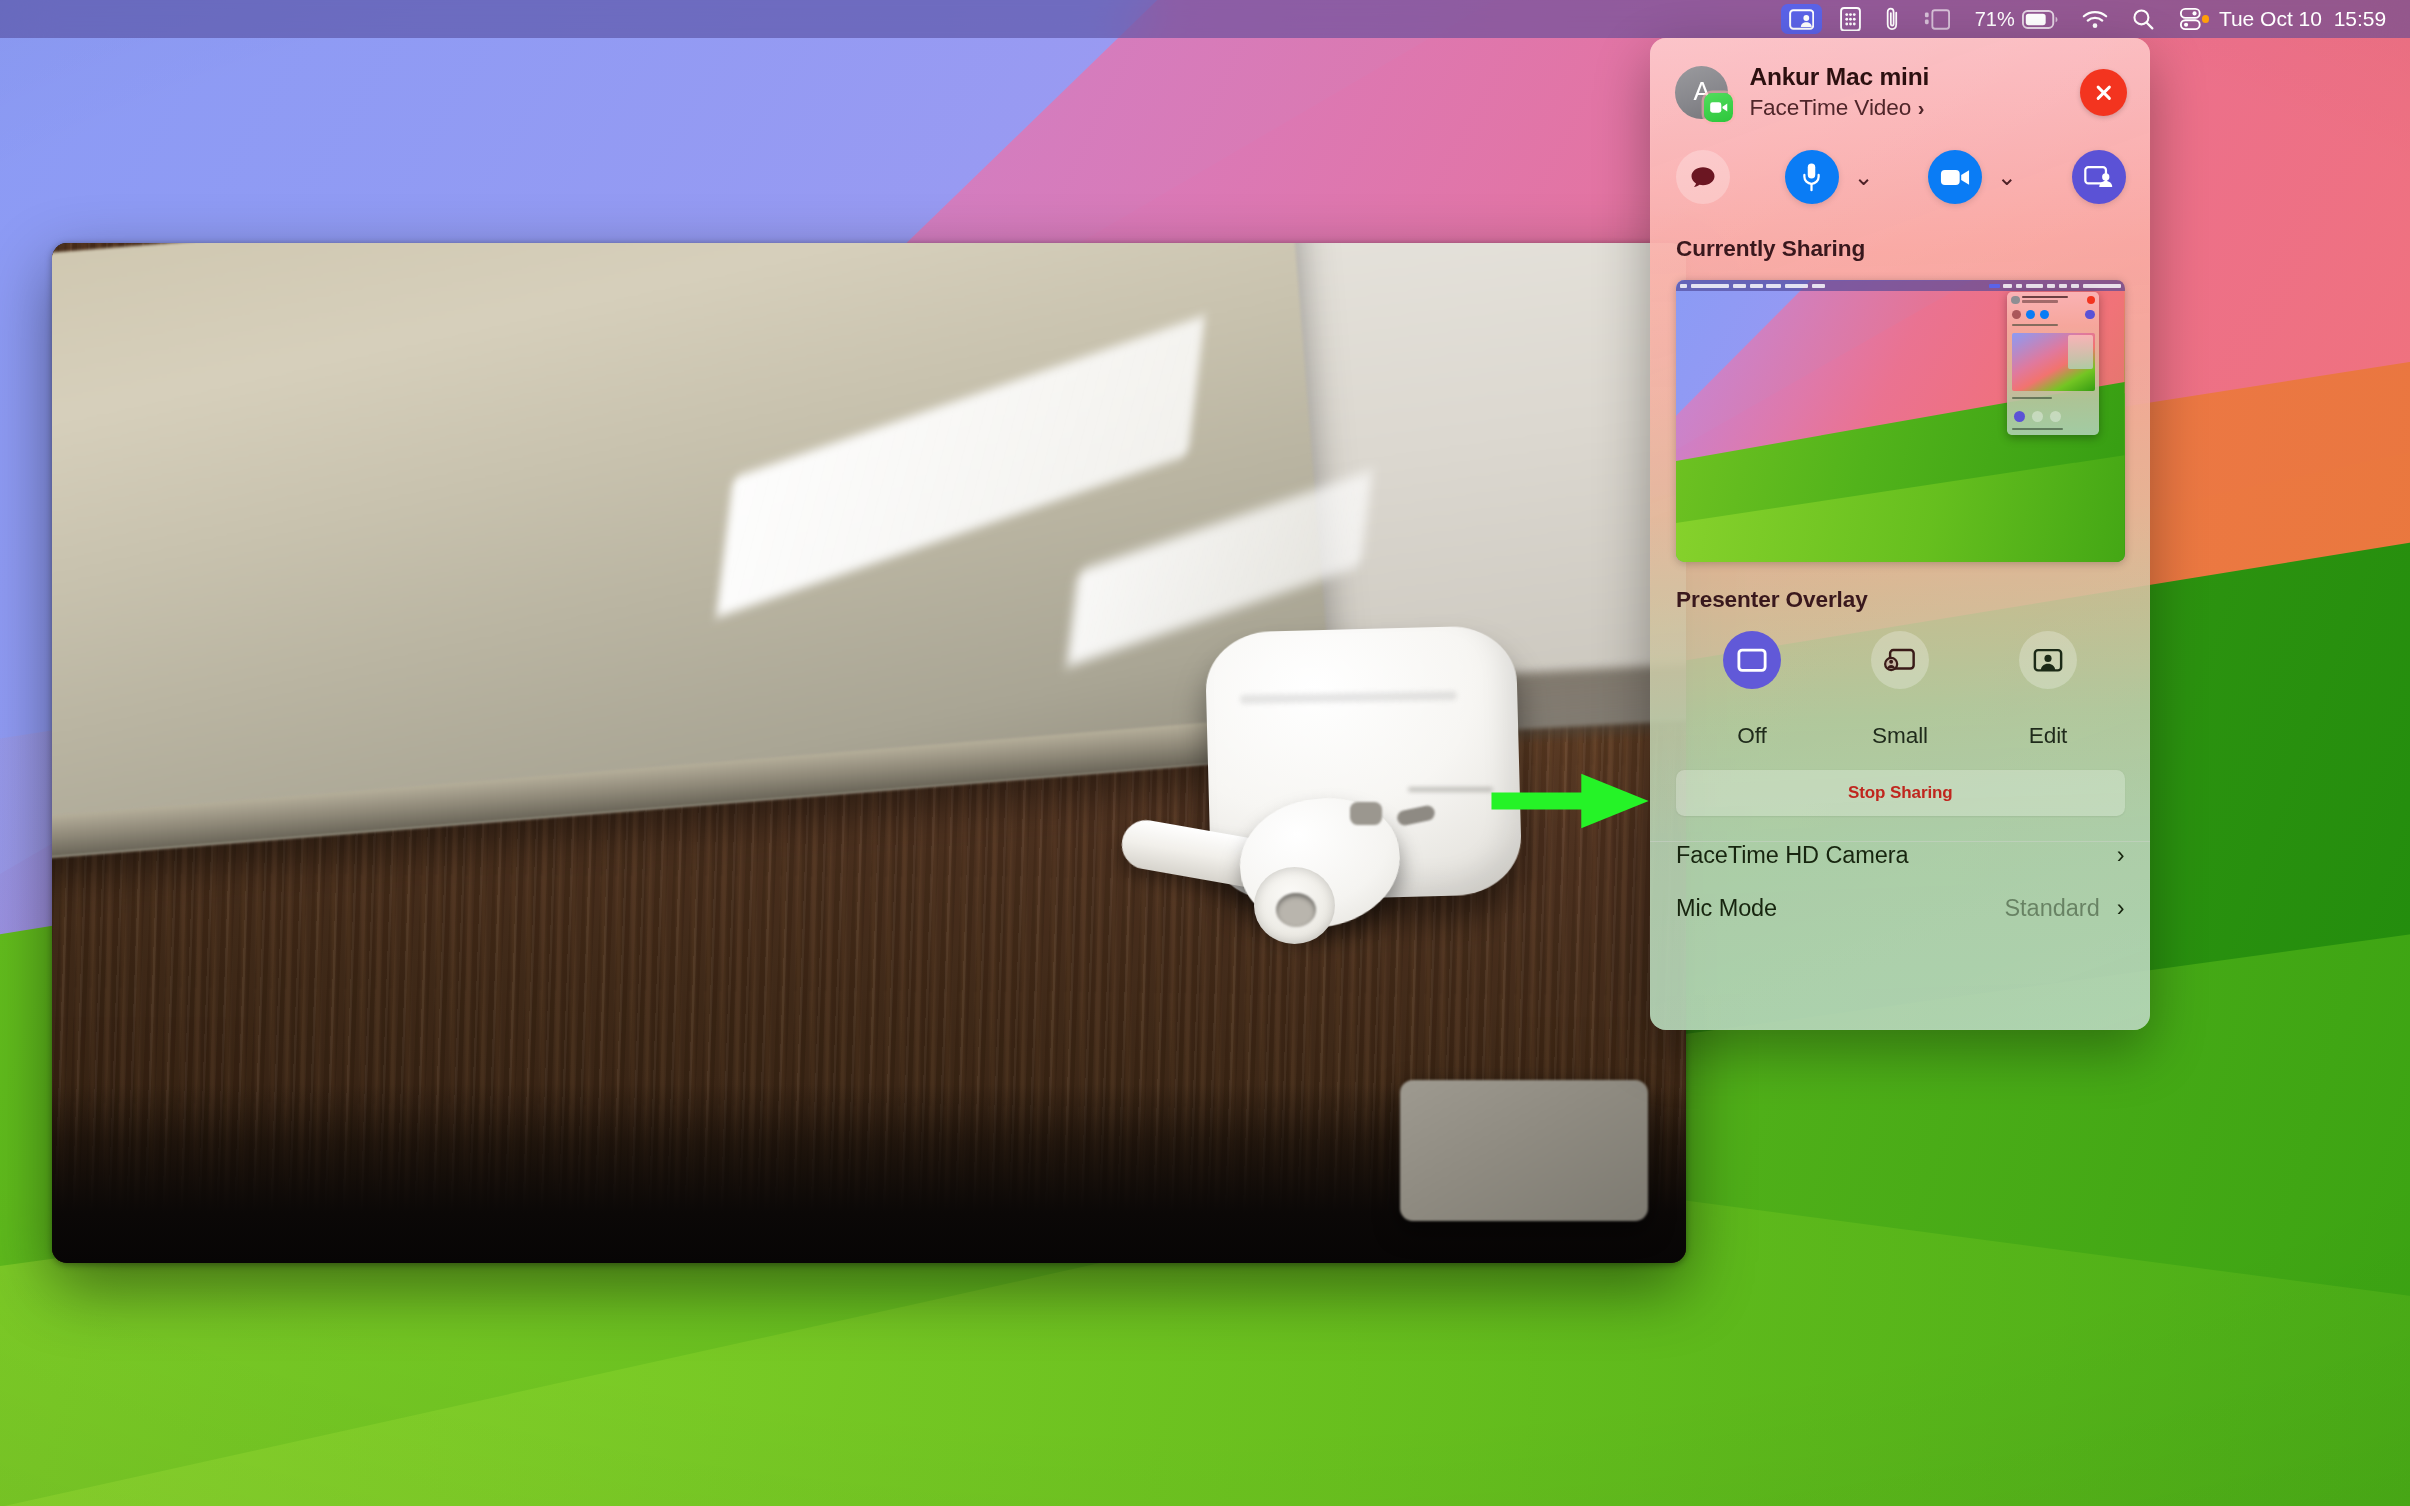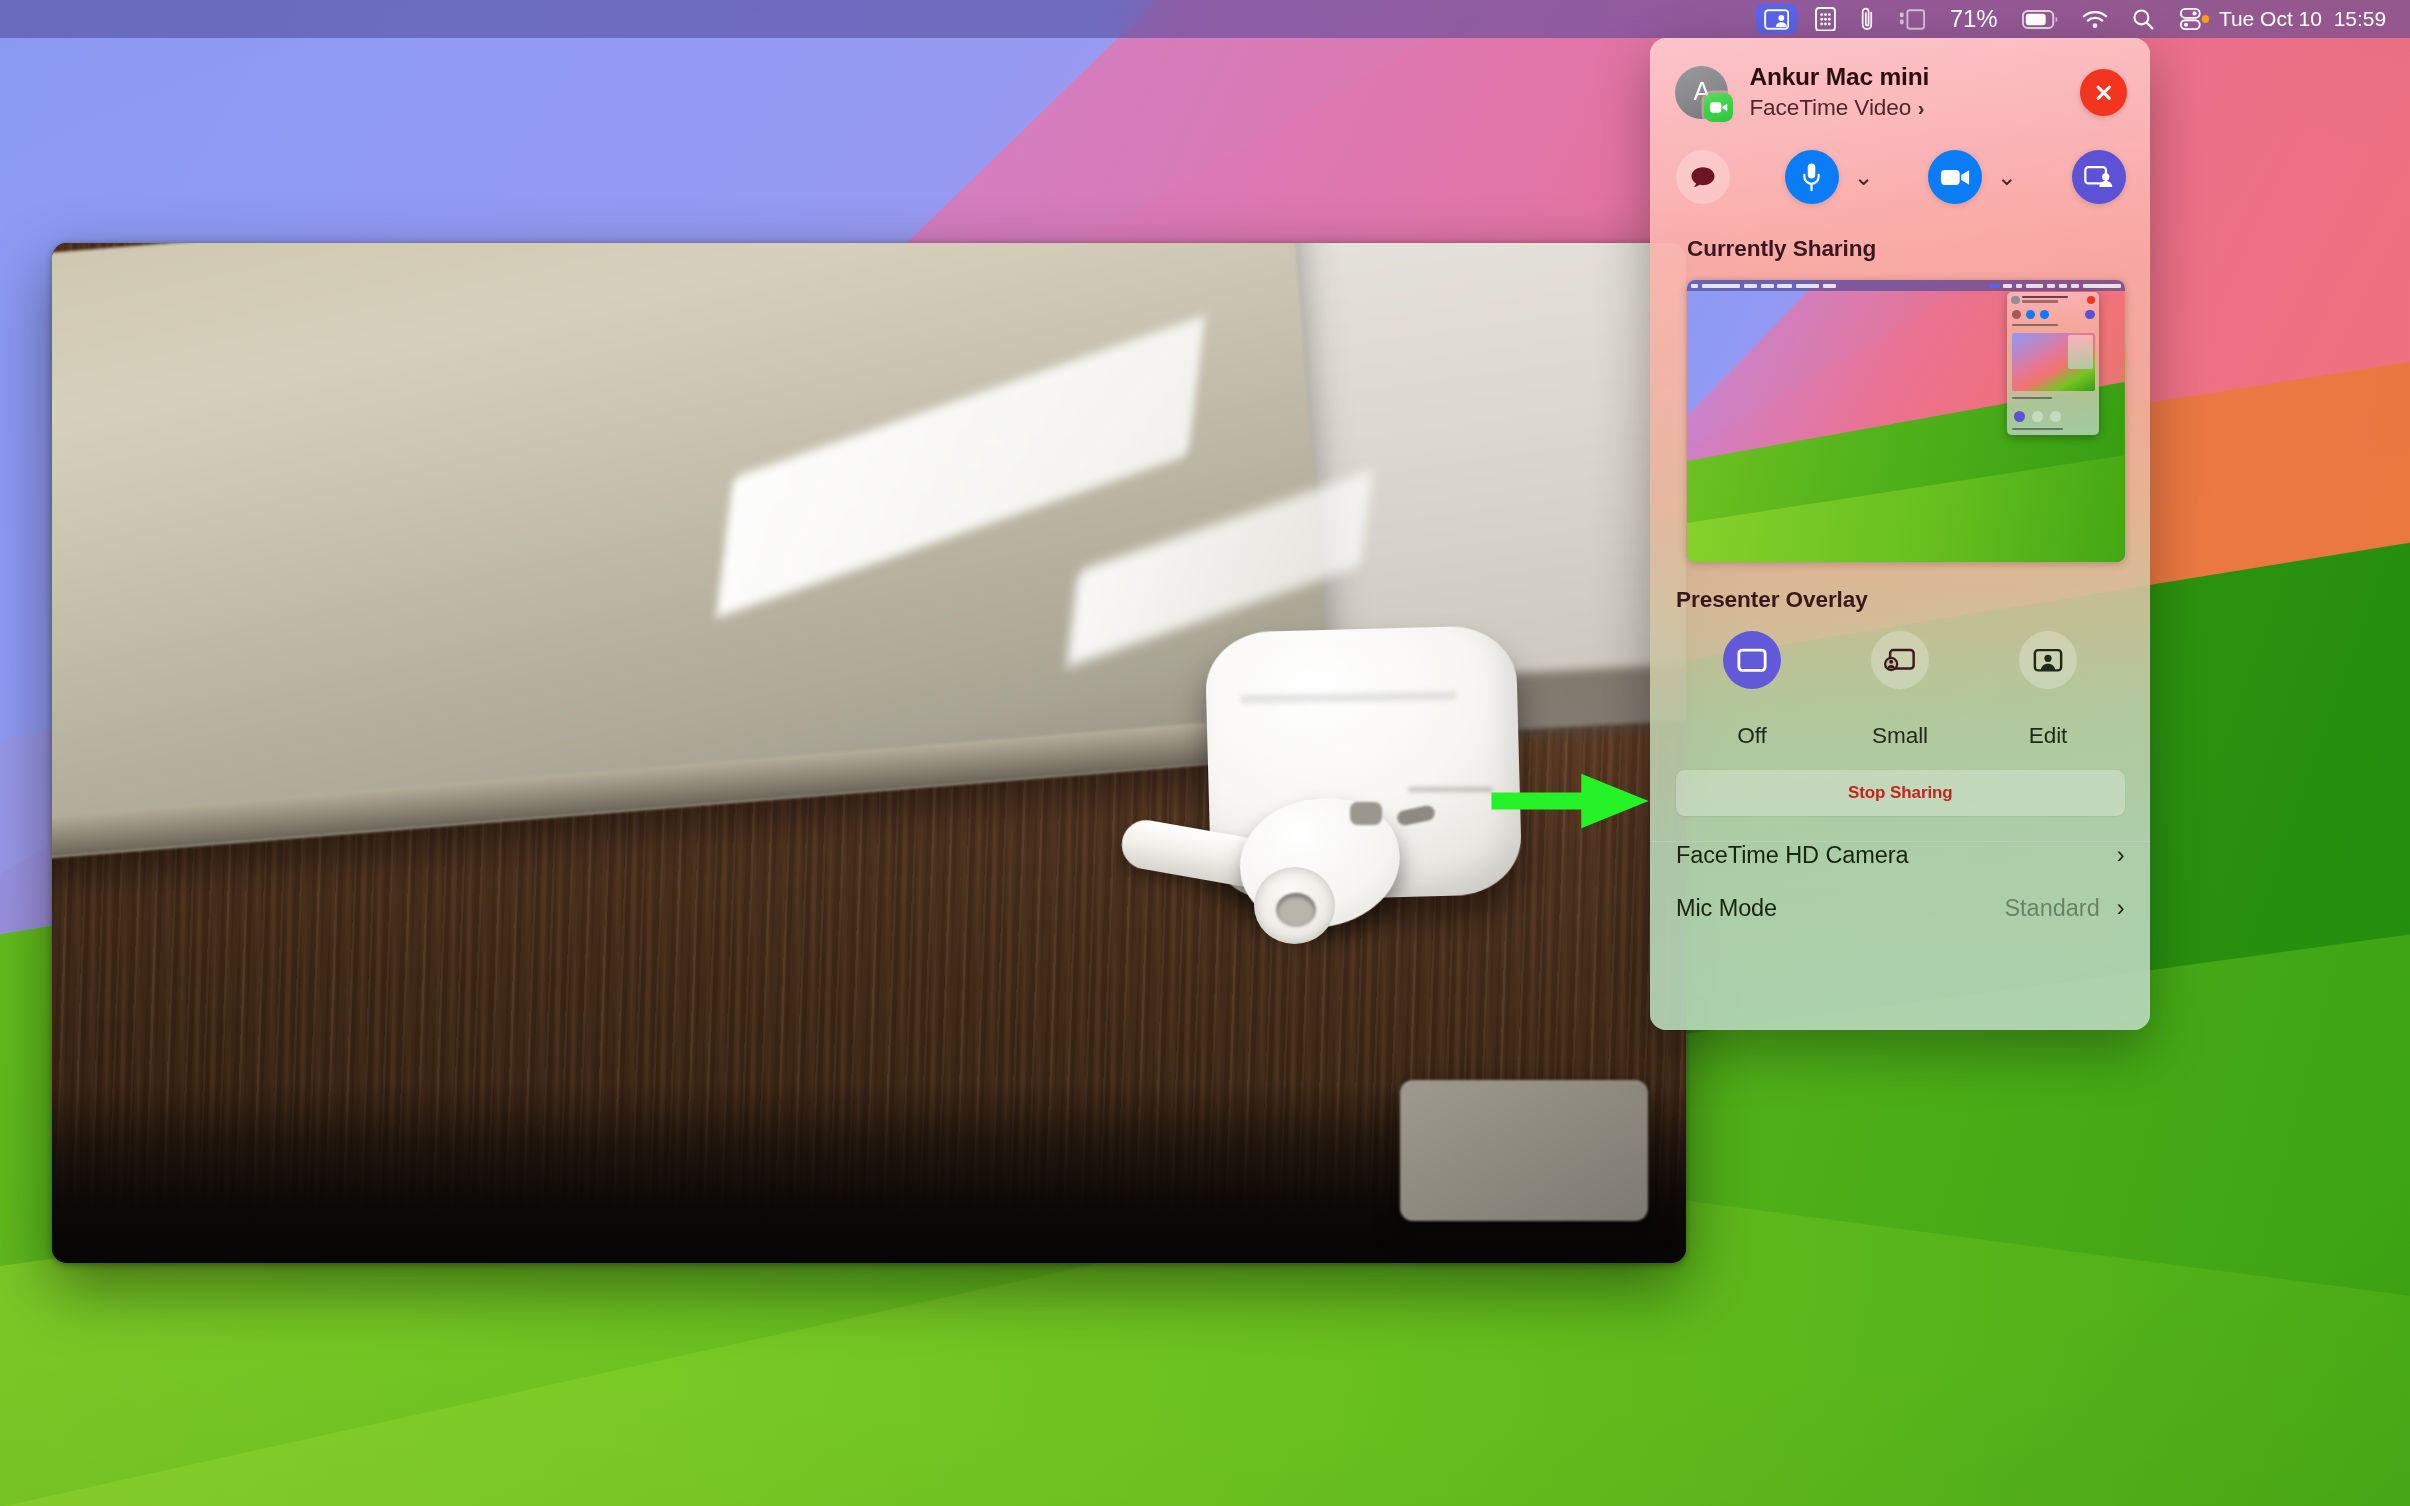--- a/index.html
+++ b/index.html
@@ -87,21 +87,21 @@
     margin-left:auto; display:flex; align-items:center; gap:0; padding-right:21px;
   }
   .mb-ritem {
     height:38px; display:flex; align-items:center; padding:0 12.2px;
     color:#fff;
   }
   .mb-sharebtn {
     background:#5b63e8; border-radius:6.6px; padding:3.8px 7.5px; margin:0 5.6px;
     display:flex; align-items:center; height:30px;
   }
-  .mb-batt { font-size:24px; letter-spacing:0; padding-right:24px; }
+  .mb-batt { font-size:20px; letter-spacing:0; padding-right:7px; }
   .mb-clock { font-size:21px; padding-left:7.5px; padding-right:3.8px; white-space:pre; }
   .mb-dot { width:7.5px;height:7.5px;border-radius:50%;background:#ff9f0a; margin-left:-3.8px; margin-right:1.9px; }
 
   
   #ftwin {
     position:absolute; left:52px; top:243px; width:1634px; height:1020px;
     border-radius:15px; overflow:hidden;
     box-shadow:0 24.5px 66px rgba(0,0,0,.45), 0 1.9px 7.5px rgba(0,0,0,.35);
     z-index:20;
     background:#141110;
@@ -299,21 +299,21 @@
   .ctrl.blue { background:#0a7cf5; box-shadow:0 1.9px 6.6px rgba(0,0,0,.13); }
   .ctrl.purple { background:#5b52d6; box-shadow:0 1.9px 6.6px rgba(0,0,0,.13); }
   .chev-dn { margin:0 0 0 15px; color:#4e2127; font-size:23.5px; line-height:1; font-weight:500; }
   .sp { flex:1; }
 
   
   .sec-label {
     font-size:22.6px; font-weight:bold; color:#39181d; letter-spacing:-0.1px;
     padding:0 0 0 26px;
   }
-  .p-sharing { margin-top:32px;margin-left:11px; }
+  .p-sharing { margin-top:32px; }
 
   
   .preview {
     margin:18px 25.4px 0 26px; height:282px; border-radius:8.5px; overflow:hidden;
     position:relative; box-shadow:0 1.9px 8.5px rgba(0,0,0,.22);
     background:#c4d0f0;
   }
   .pv-wall { position:absolute; inset:0; }
   .pv-base {
     background:linear-gradient(123deg,

